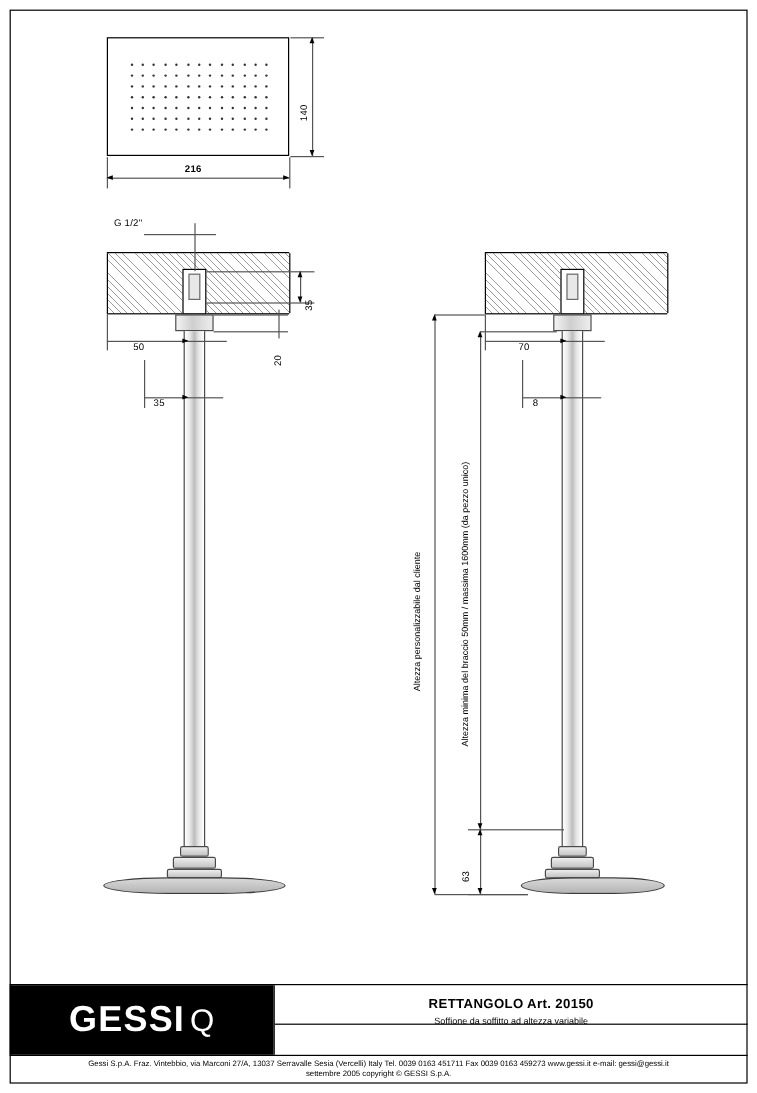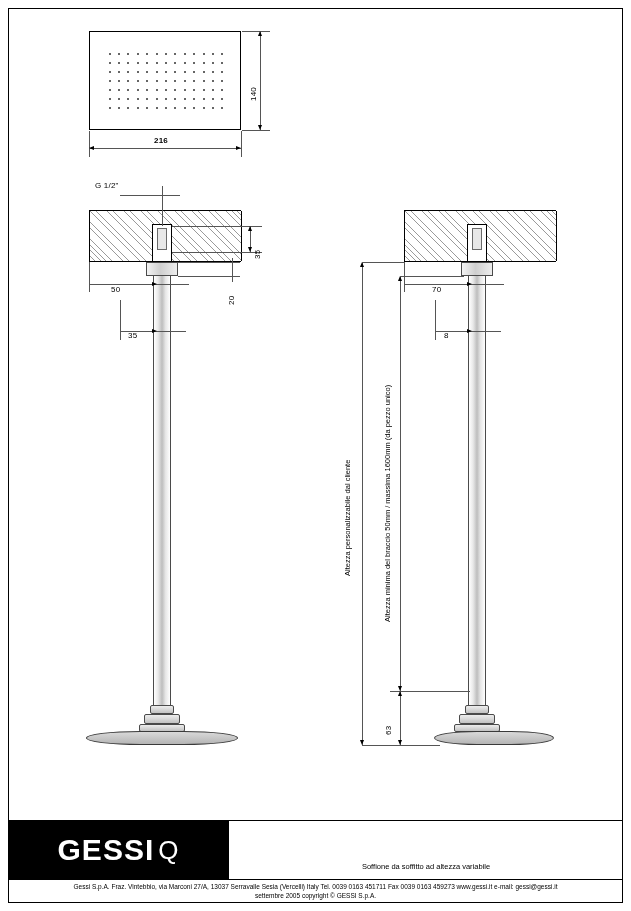--- a/index.html
+++ b/index.html
@@ -174,21 +174,21 @@
     display: flex;
     align-items: center;
     justify-content: center;
     font-size: 11px;
     font-weight: bold;
     letter-spacing: 0.3px;
   }
   .title-sub {
     position: absolute;
     left: 0;
-    top: 33px;
+    top: 17px;
     right: 0;
     height: 25px;
     display: flex;
     align-items: center;
     justify-content: center;
     font-size: 7.5px;
   }
   .footer-line {
     position: absolute;
     left: 0;
@@ -443,20 +443,21 @@
   <div class="arrowD" style="left:398px; top:686px;"></div>
   <div class="thin-h" style="left:400px; top:276px; width:64px;"></div>
   <div class="note-v" style="left:392px; top:613px;">Altezza minima del braccio 50mm / massima 1600mm (da pezzo unico)</div>
 
   <div class="title-block">
     <div class="logo-box">
       <span class="logo-text">GESSI</span>
       <span class="logo-mark">Q</span>
     </div>
     <div class="title-right">
+      <div class="title-main">RETTANGOLO  Art. 20150</div>
       <div class="title-sub">Soffione da soffitto ad altezza variabile</div>
     </div>
     <div class="footer-line"></div>
     <div class="footer-txt">
       <div>Gessi S.p.A. Fraz. Vintebbio, via Marconi 27/A, 13037 Serravalle Sesia  (Vercelli) Italy Tel. 0039 0163 451711 Fax 0039 0163 459273 www.gessi.it  e-mail: gessi@gessi.it</div>
       <div>settembre 2005 copyright © GESSI S.p.A.</div>
     </div>
   </div>
 
 </div>

